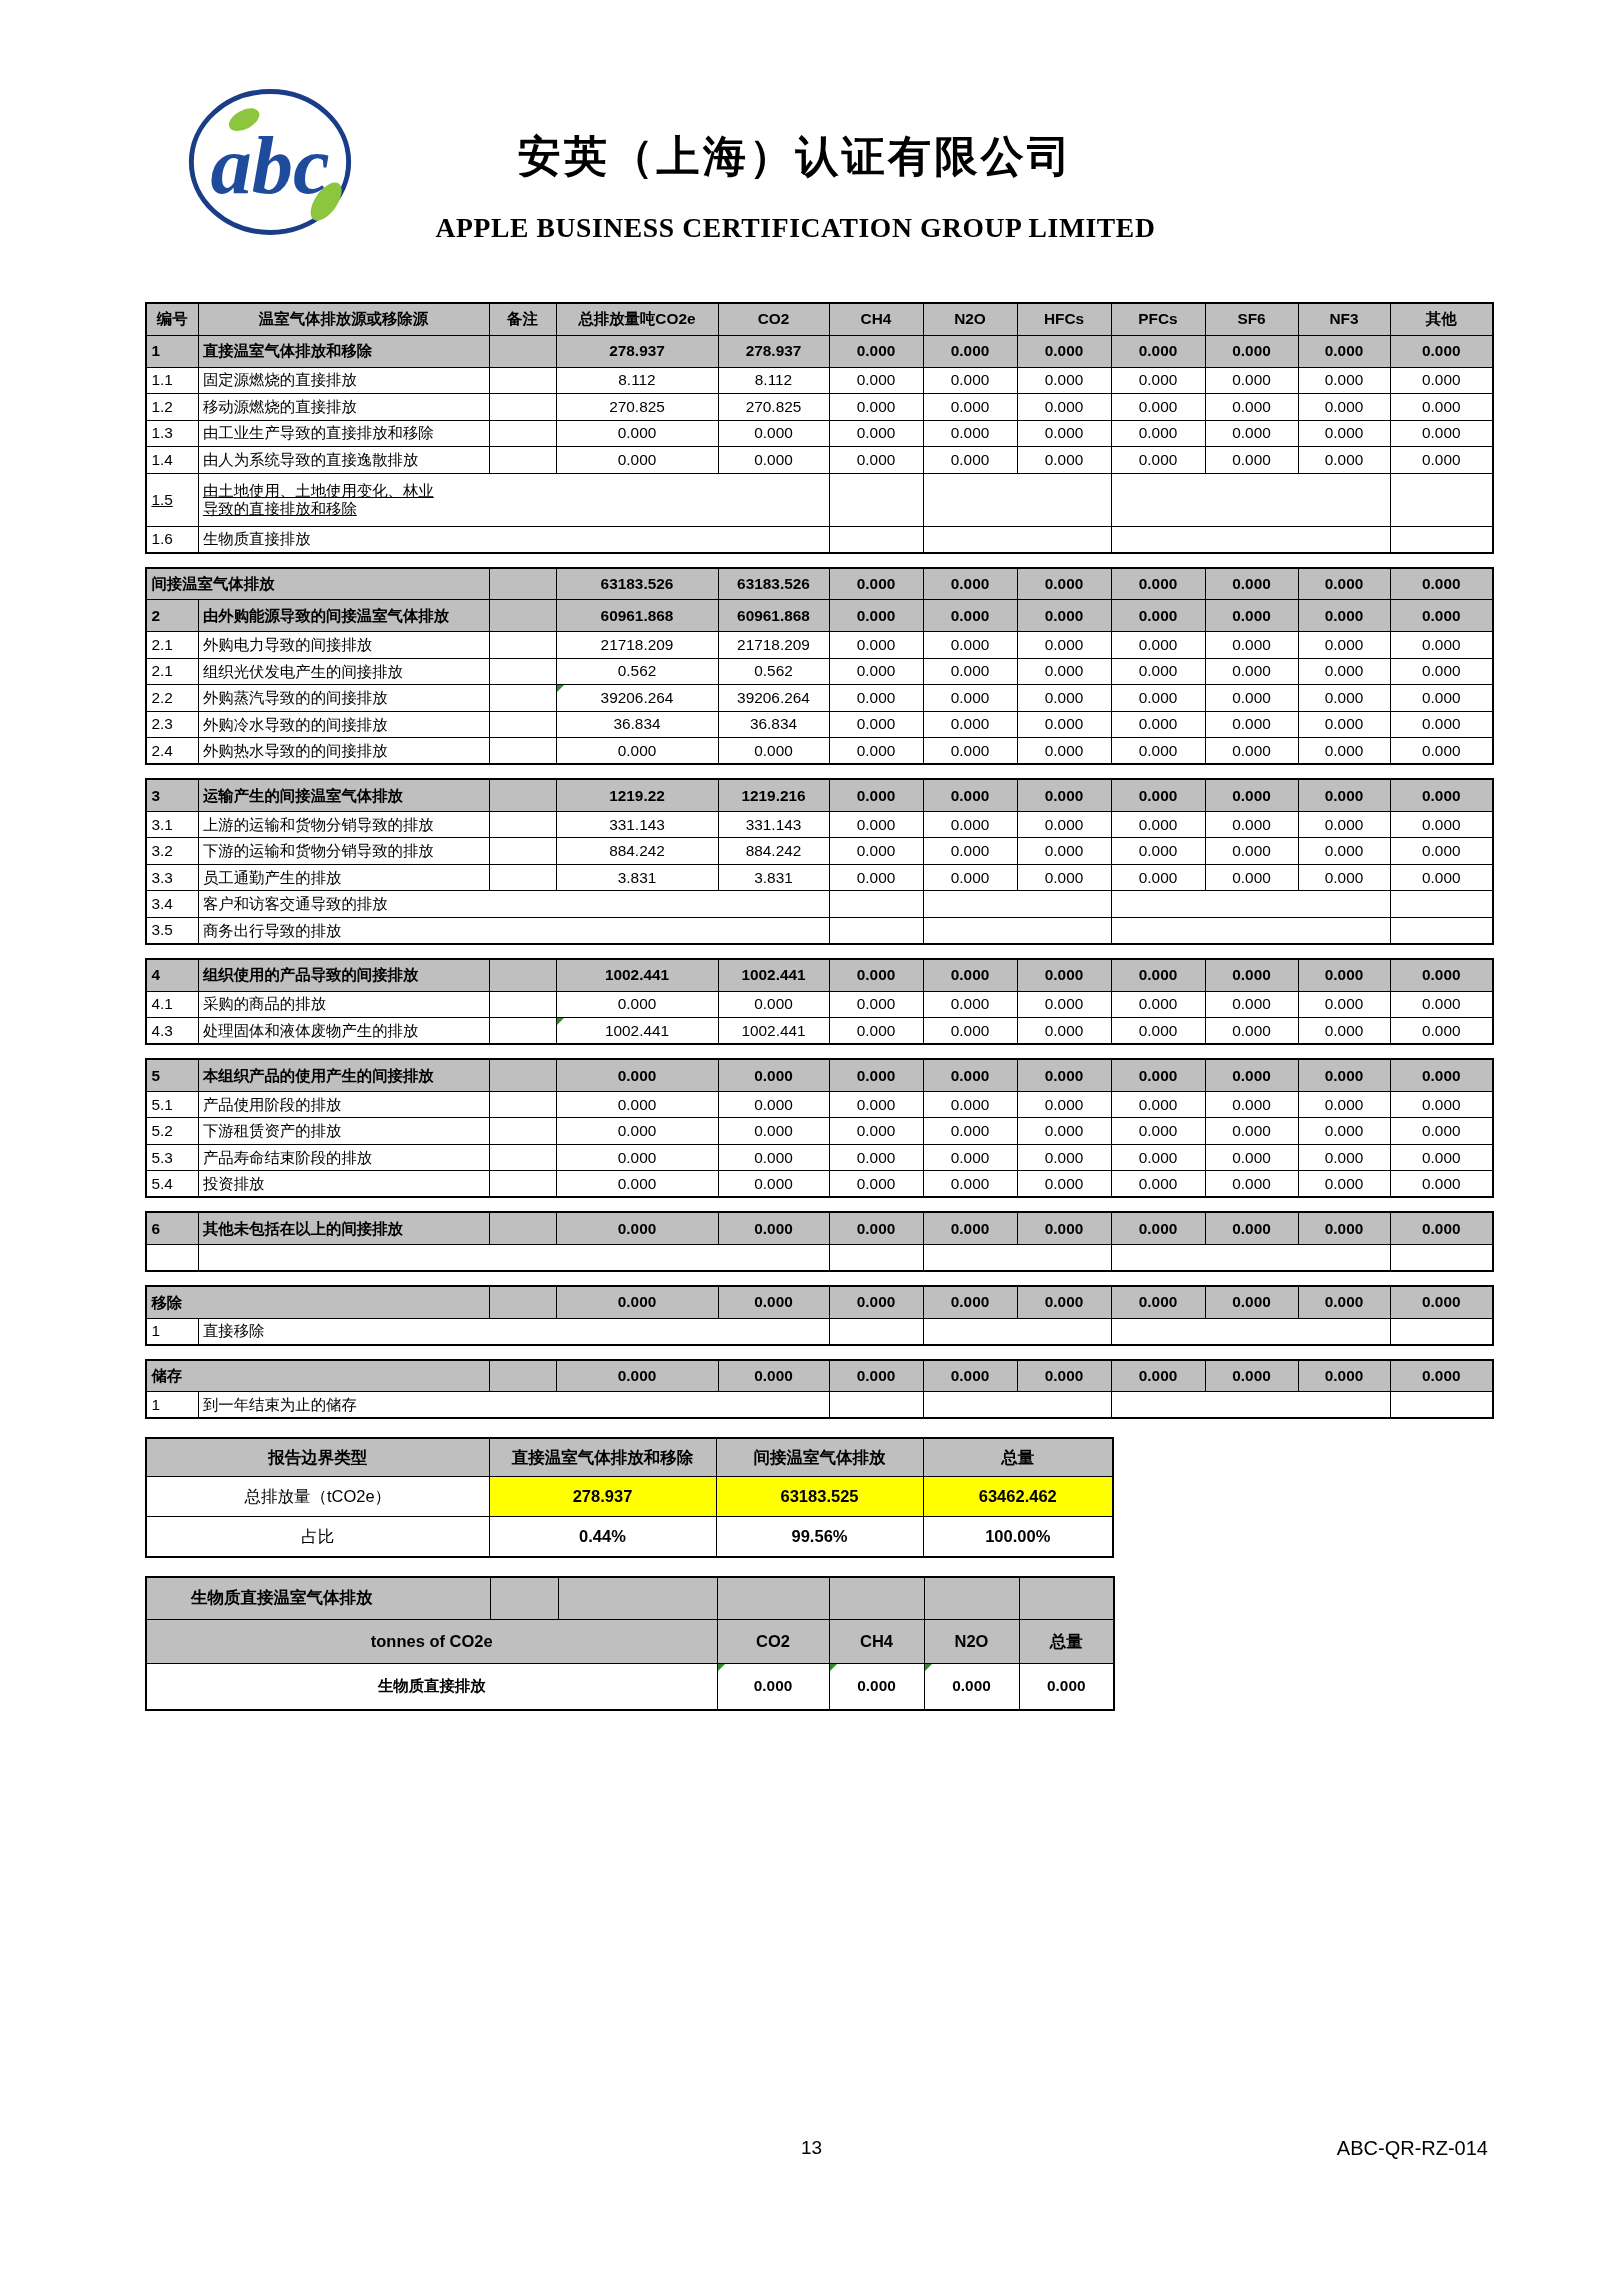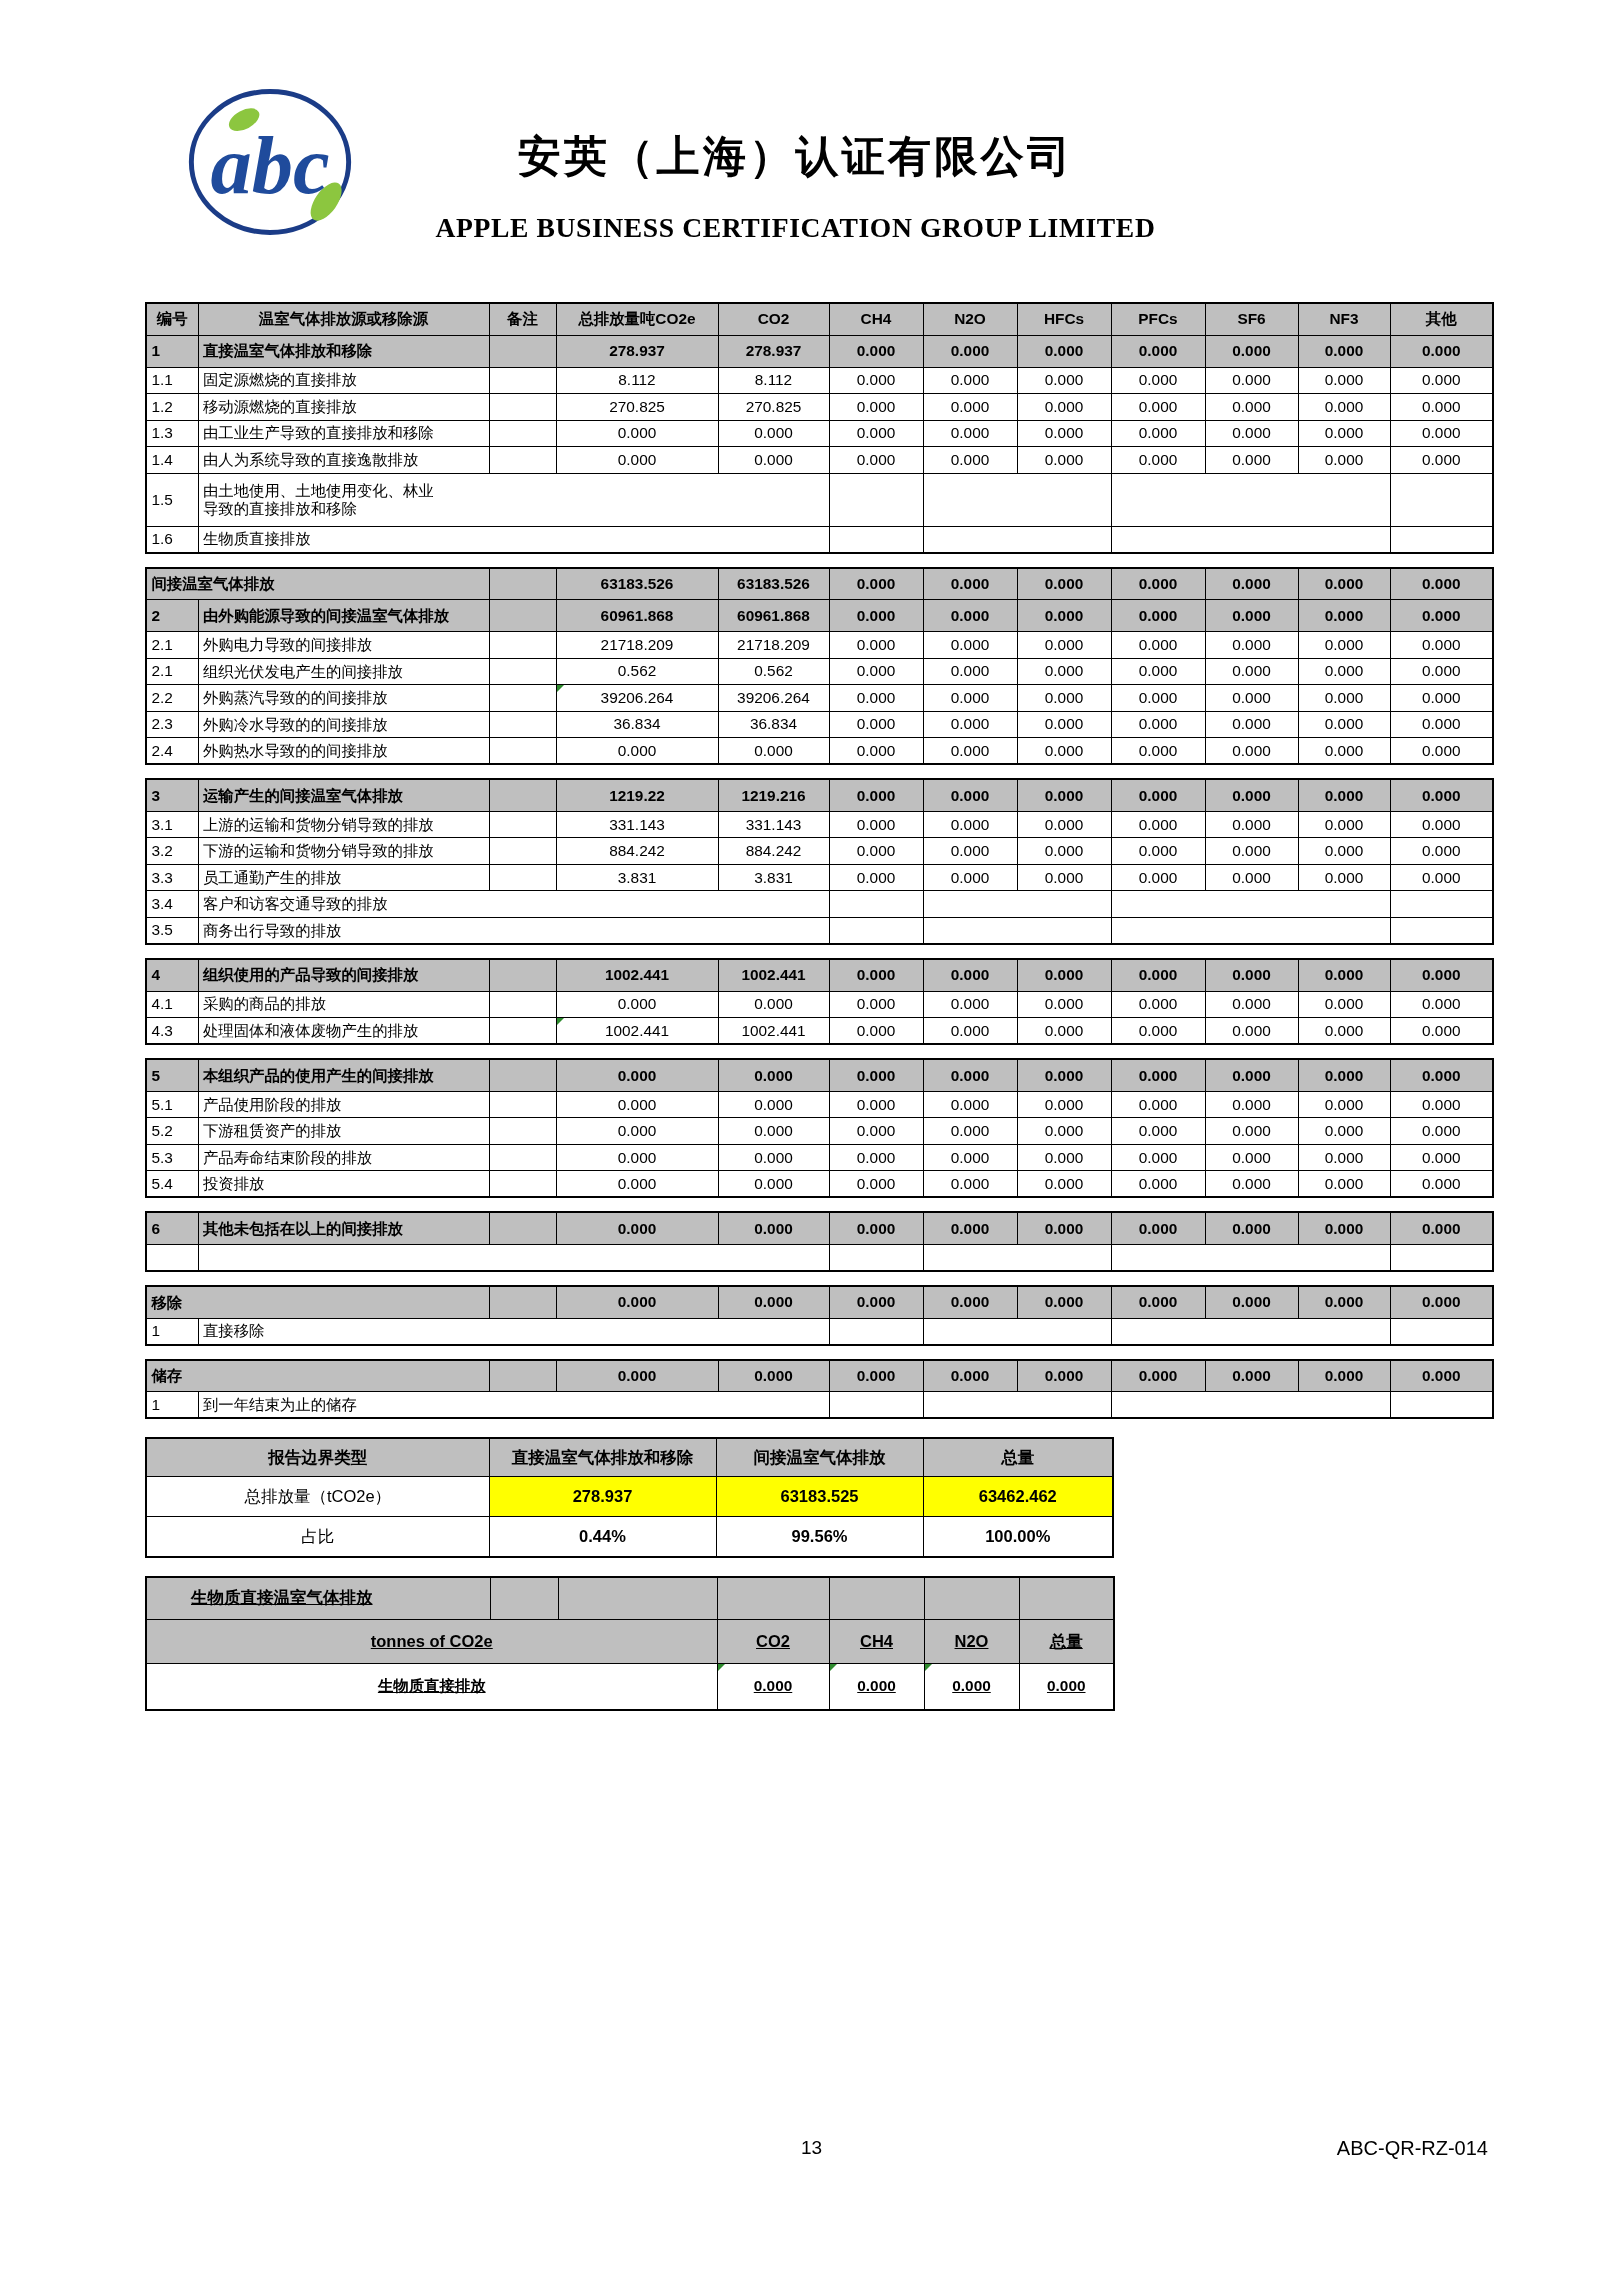--- a/index.html
+++ b/index.html
@@ -35,21 +35,21 @@
   td.tu sub{font-size:14.3px;}
 
   
   tr.rh{height:32px;}
   tr.rh td{background:#BFBFBF;font-weight:bold;text-align:center;}
 
   
   tr.r-sec{height:32px;}
   tr.r-sec td{background:#BFBFBF;font-weight:bold;}
   tr.r-data{height:26.5px;}
-  tr.tall{height:53px;}
+  tr.tall{height:53px;text-decoration:underline;}
   td.cid{padding-left:4.4px;}
   td.clab{padding-left:4.4px;white-space:pre-line;line-height:1.15;}
   td.cnum{text-align:center;}
   td.hl{background:#FFFF00;}
 
   
   tr.sparse td{border-left:none;}
   tr.sparse td:nth-child(2),tr.sparse td:nth-child(6),tr.sparse td:nth-child(7),
   tr.sparse td:nth-child(9),tr.sparse td:nth-child(12){border-left:1.1px solid #000;}
   tr.tailsp td:nth-child(n+6){border-left:none;}
@@ -63,21 +63,21 @@
 
   
   table.sum{width:967px;}
   table.sum tr.s-h{height:39px;}
   table.sum tr.s-h td{background:#BFBFBF;font-weight:bold;text-align:center;font-size:16.5px;}
   table.sum tr.s-r{height:40px;}
   table.sum td{font-size:16.5px;text-align:center;}
   table.sum td.v{font-weight:bold;}
 
   
-  table.bio{width:968px;text-decoration:underline;}
+  table.bio{width:968px;}
   table.bio tr.b1{height:43px;}
   table.bio tr.b1 td{background:#BFBFBF;font-weight:bold;}
   table.bio tr.b2{height:44px;}
   table.bio tr.b2 td{background:#BFBFBF;font-weight:bold;text-align:center;font-size:16.5px;}
   table.bio tr.b3{height:46px;}
   table.bio tr.b3 td{text-align:center;font-weight:bold;}
   table.bio td.b-title{padding-left:44px;font-size:16.5px;}
 
   
   .pgnum{position:absolute;left:0;top:2137px;width:1623px;text-align:center;font-size:19px;}

